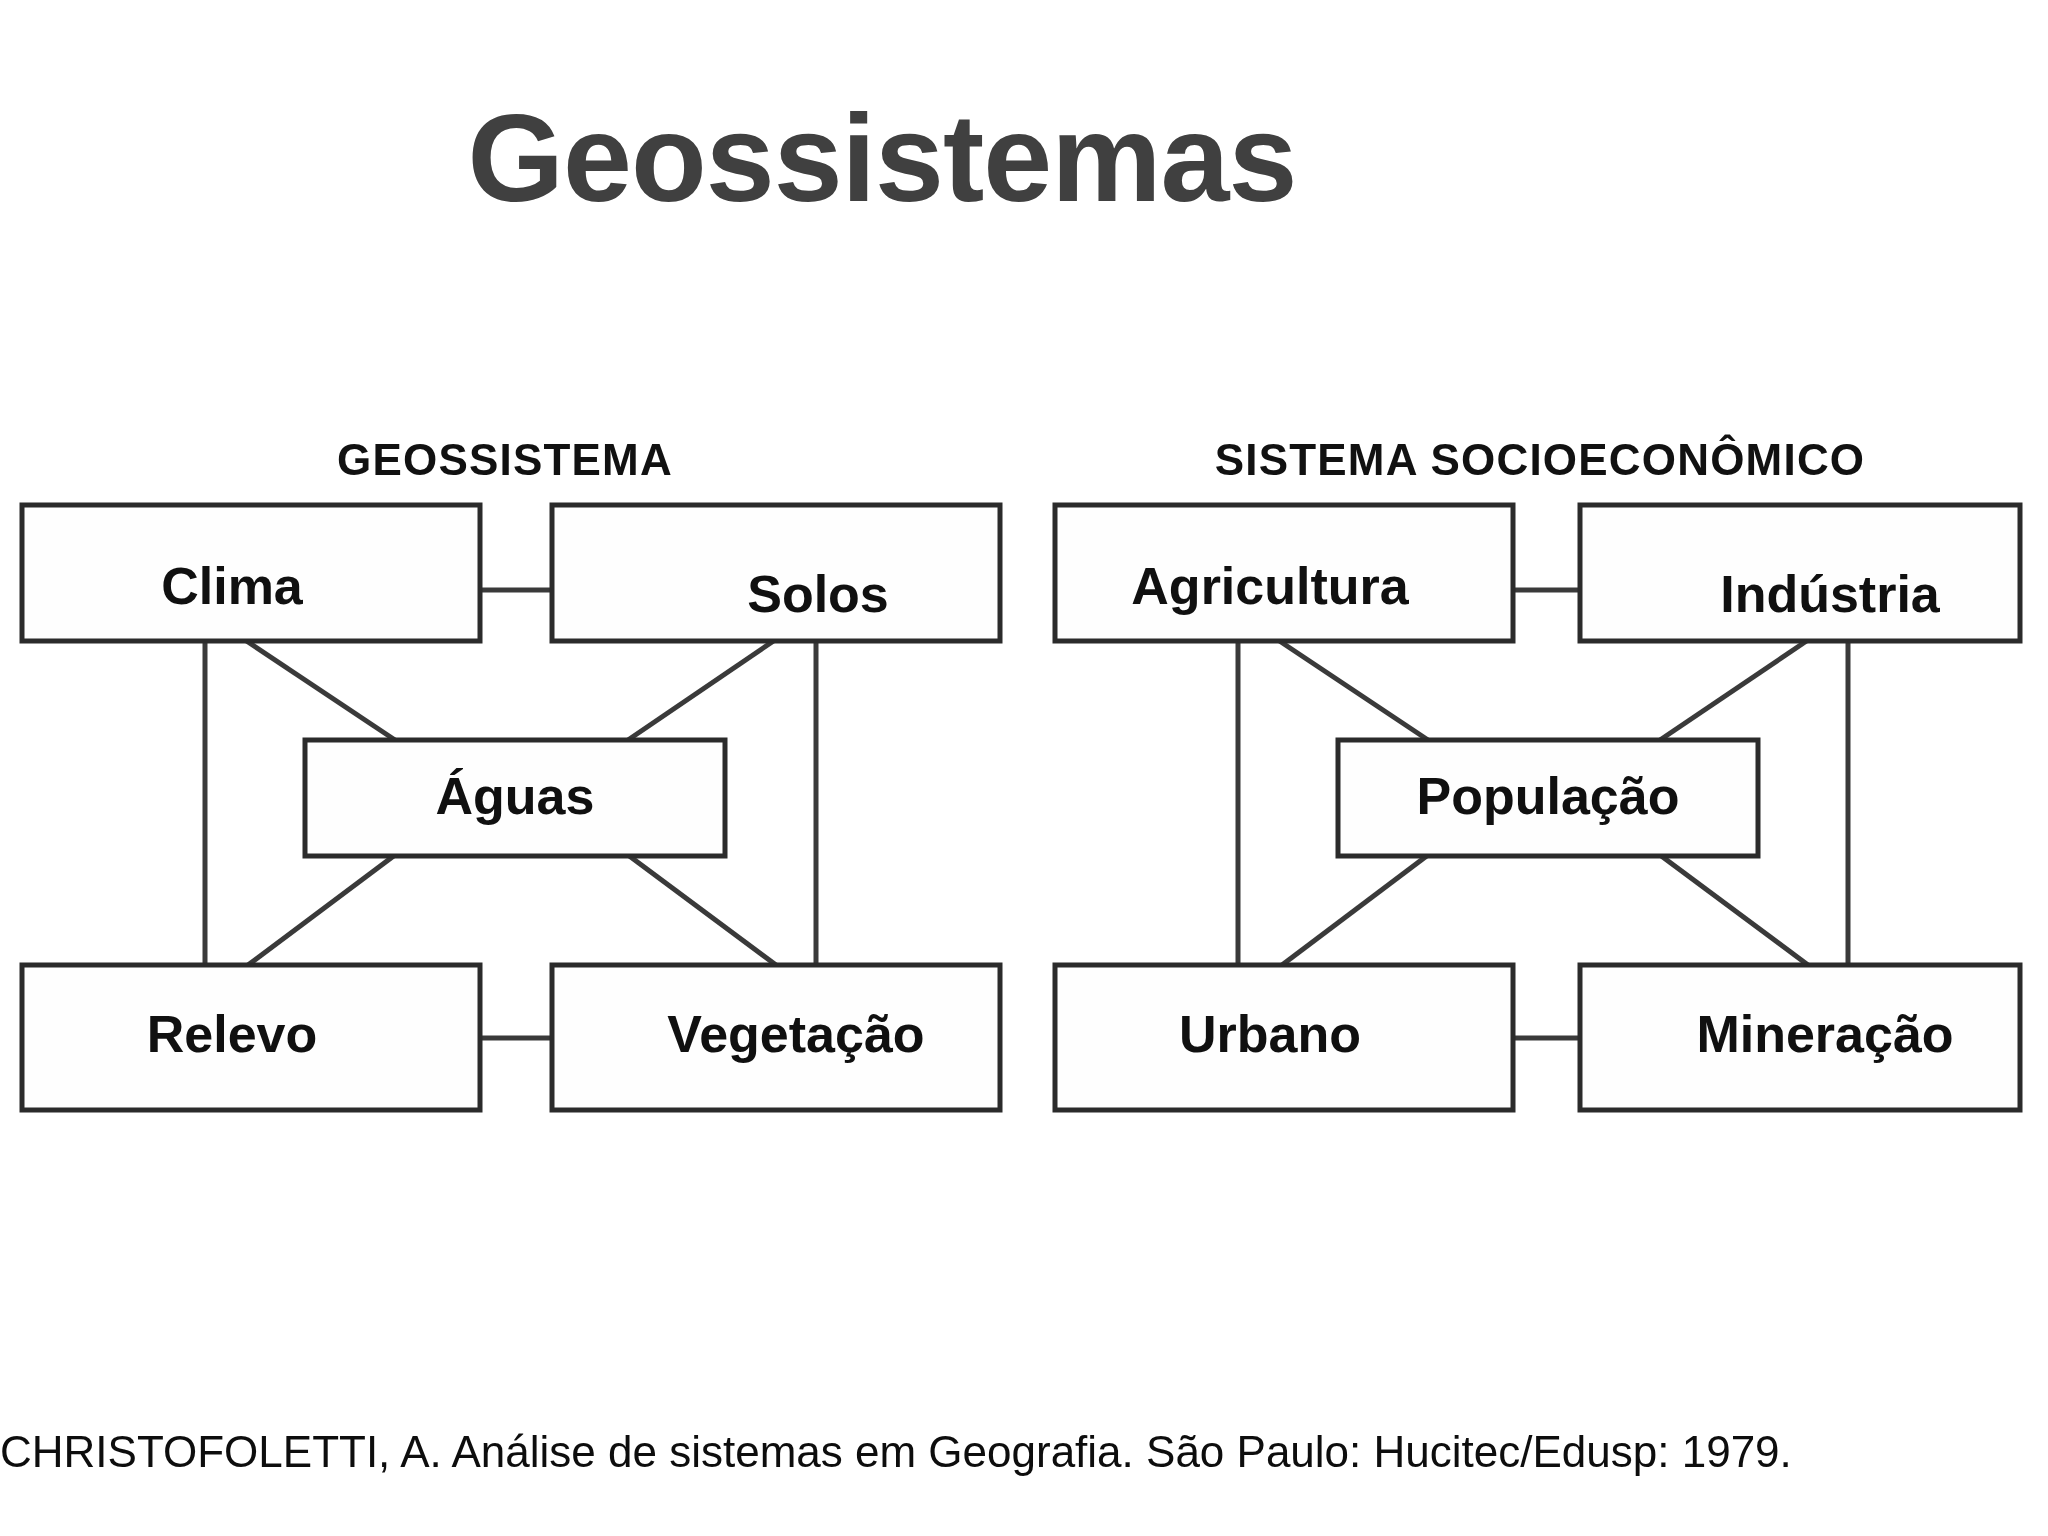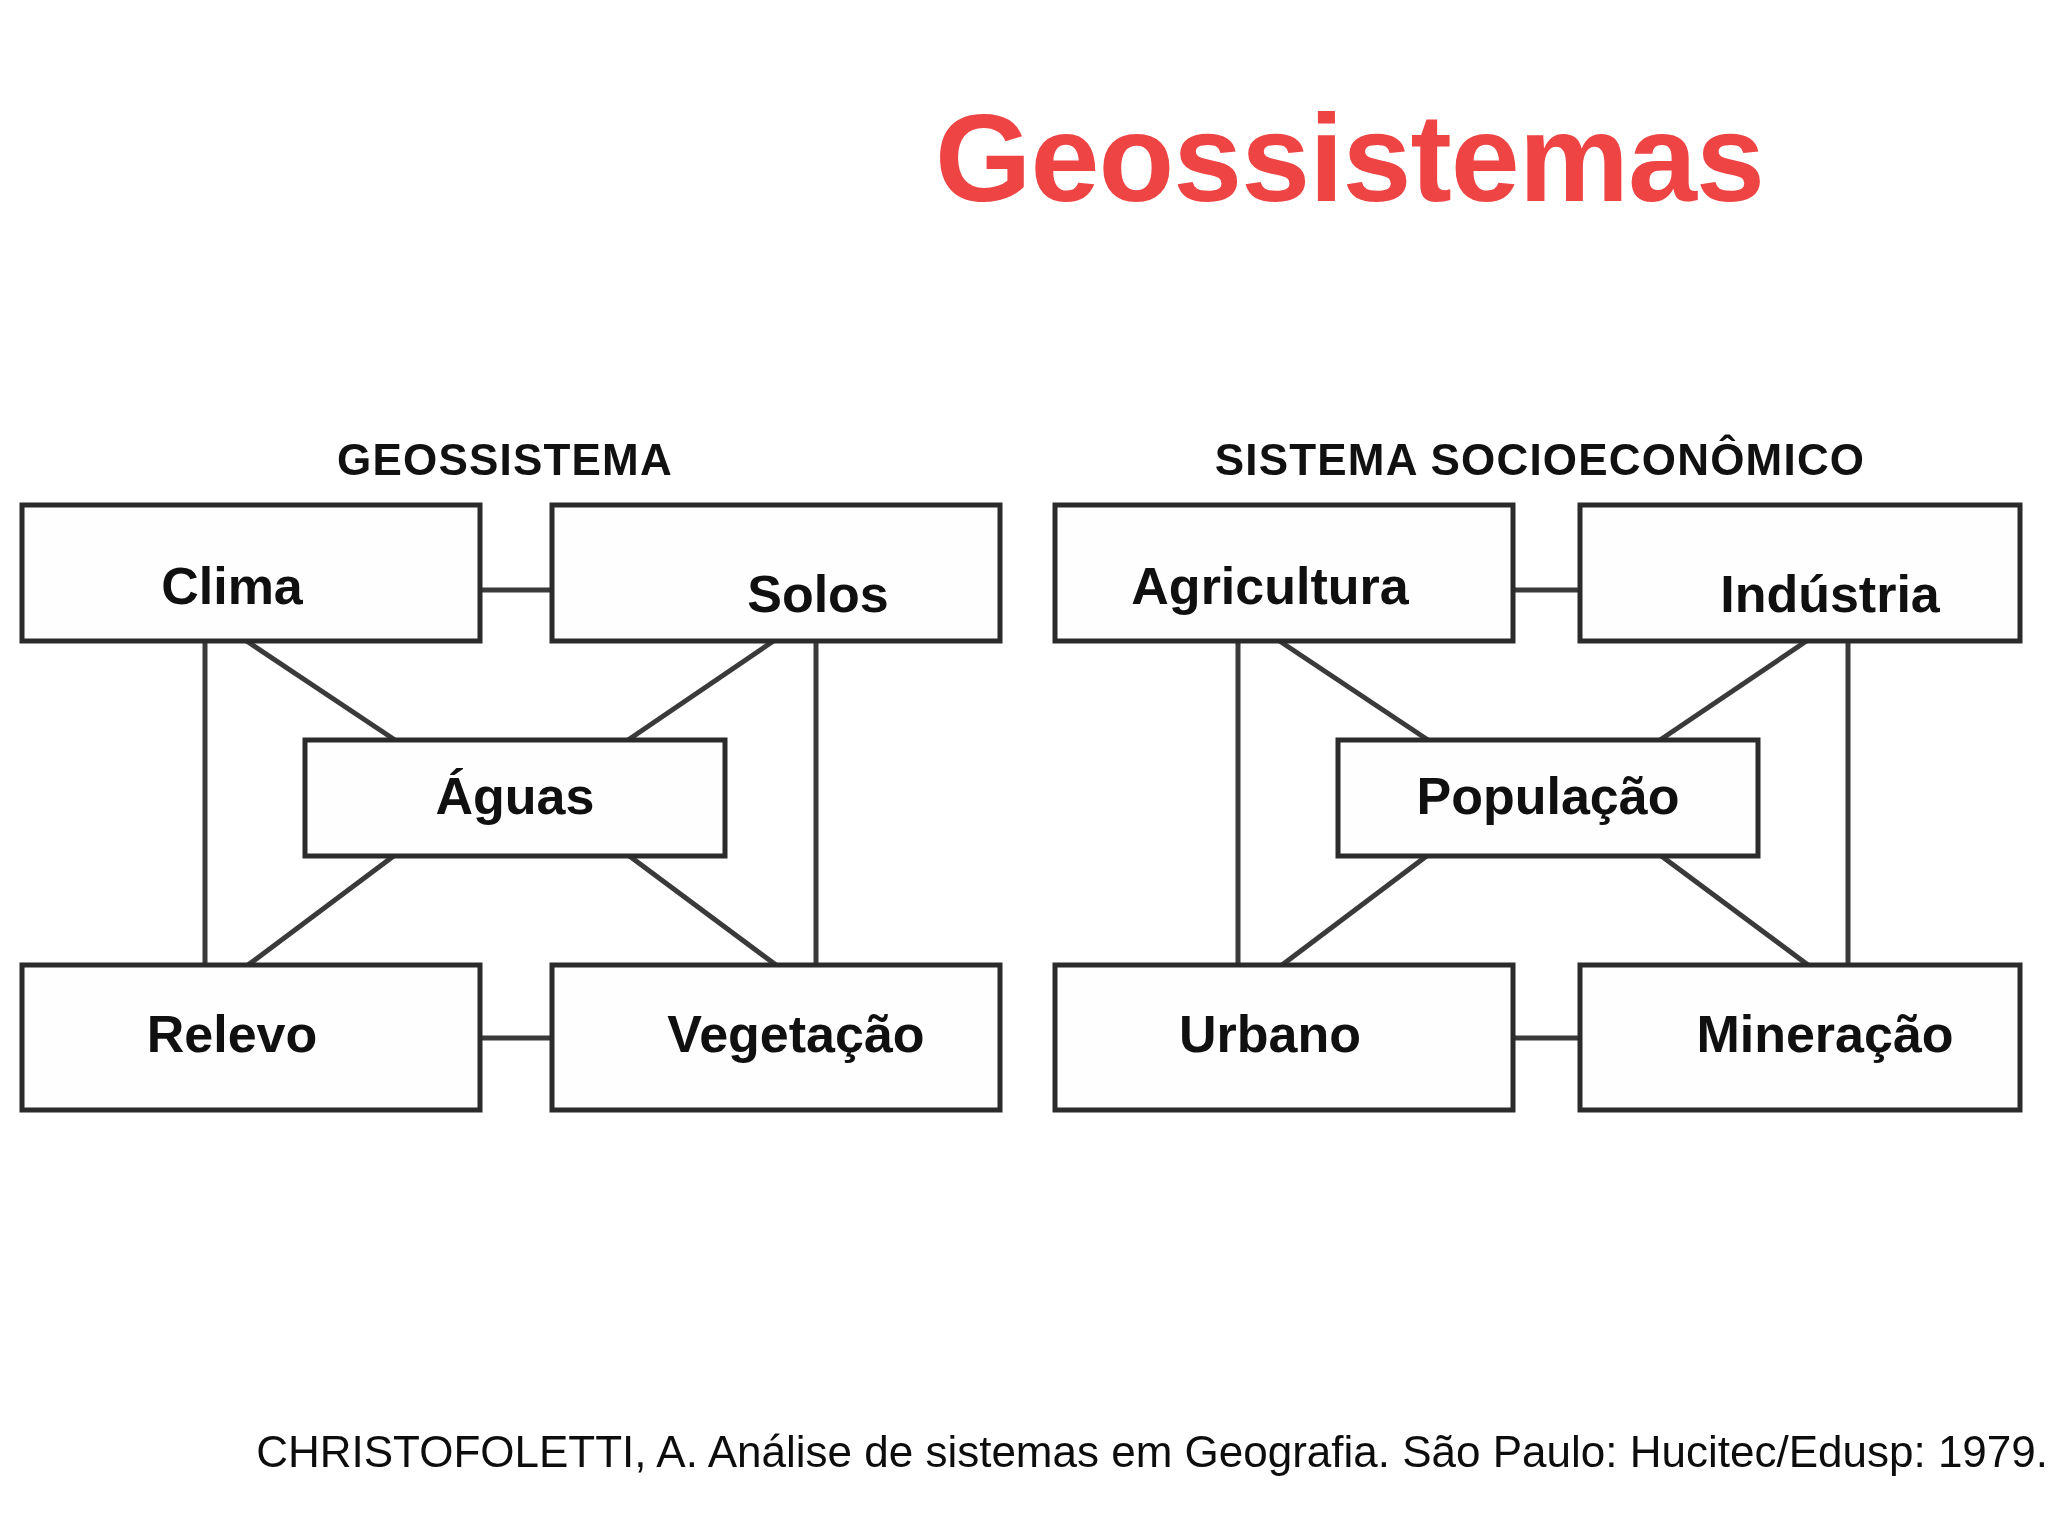--- a/index.html
+++ b/index.html
@@ -16,27 +16,27 @@
     font-family: "Liberation Sans", sans-serif;
     color: #000000;
   }
 
   
   .slide-title {
     position: absolute;
     top: 96px;
     left: 0;
     width: 1764px;
-    text-align: right;
+    text-align: center;
     font-family: "Liberation Sans", sans-serif;
     font-weight: bold;
     font-size: 124px;
     line-height: 1.0;
     letter-spacing: -1px;
-    color: #ef4444;
+    color: #404040;
     white-space: nowrap;
   }
 
   
   .figure {
     position: absolute;
     top: 400px;
     left: 0;
     width: 1732px;
     height: 720px;
@@ -72,21 +72,21 @@
     fill: none;
     stroke-linecap: butt;
   }
 
   
   .source-caption {
     position: absolute;
     top: 1428px;
     left: 0;
     width: 2048px;
-    text-align: right;
+    text-align: left;
     font-family: "Liberation Sans", sans-serif;
     font-size: 44px;
     line-height: 1.1;
     color: #0d0d0d;
     white-space: nowrap;
   }
 </style>
 </head>
 <body>
 

